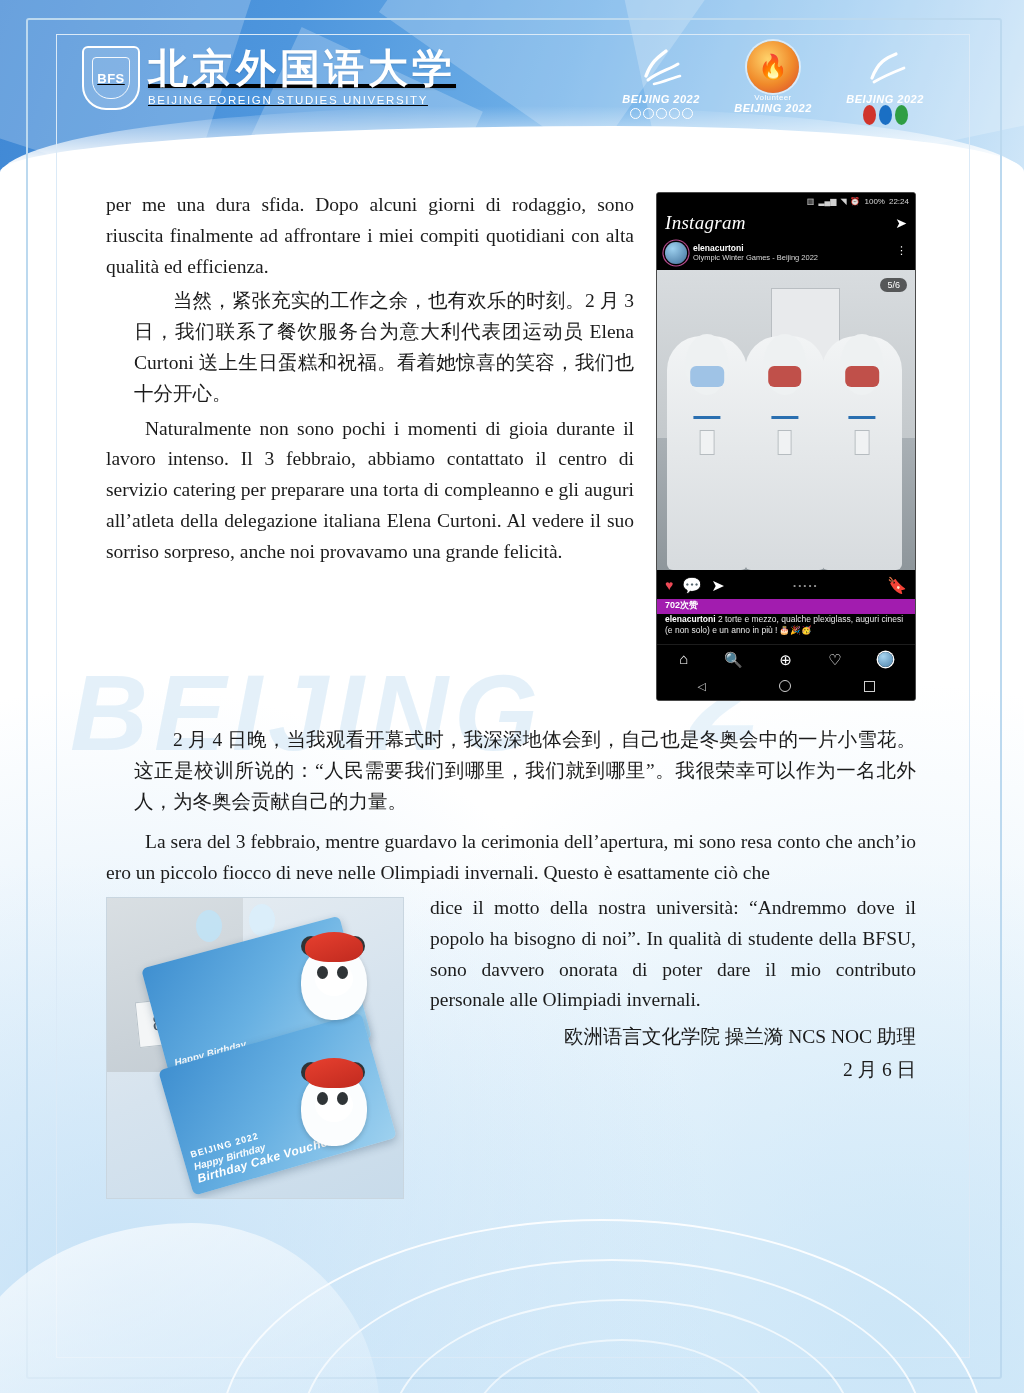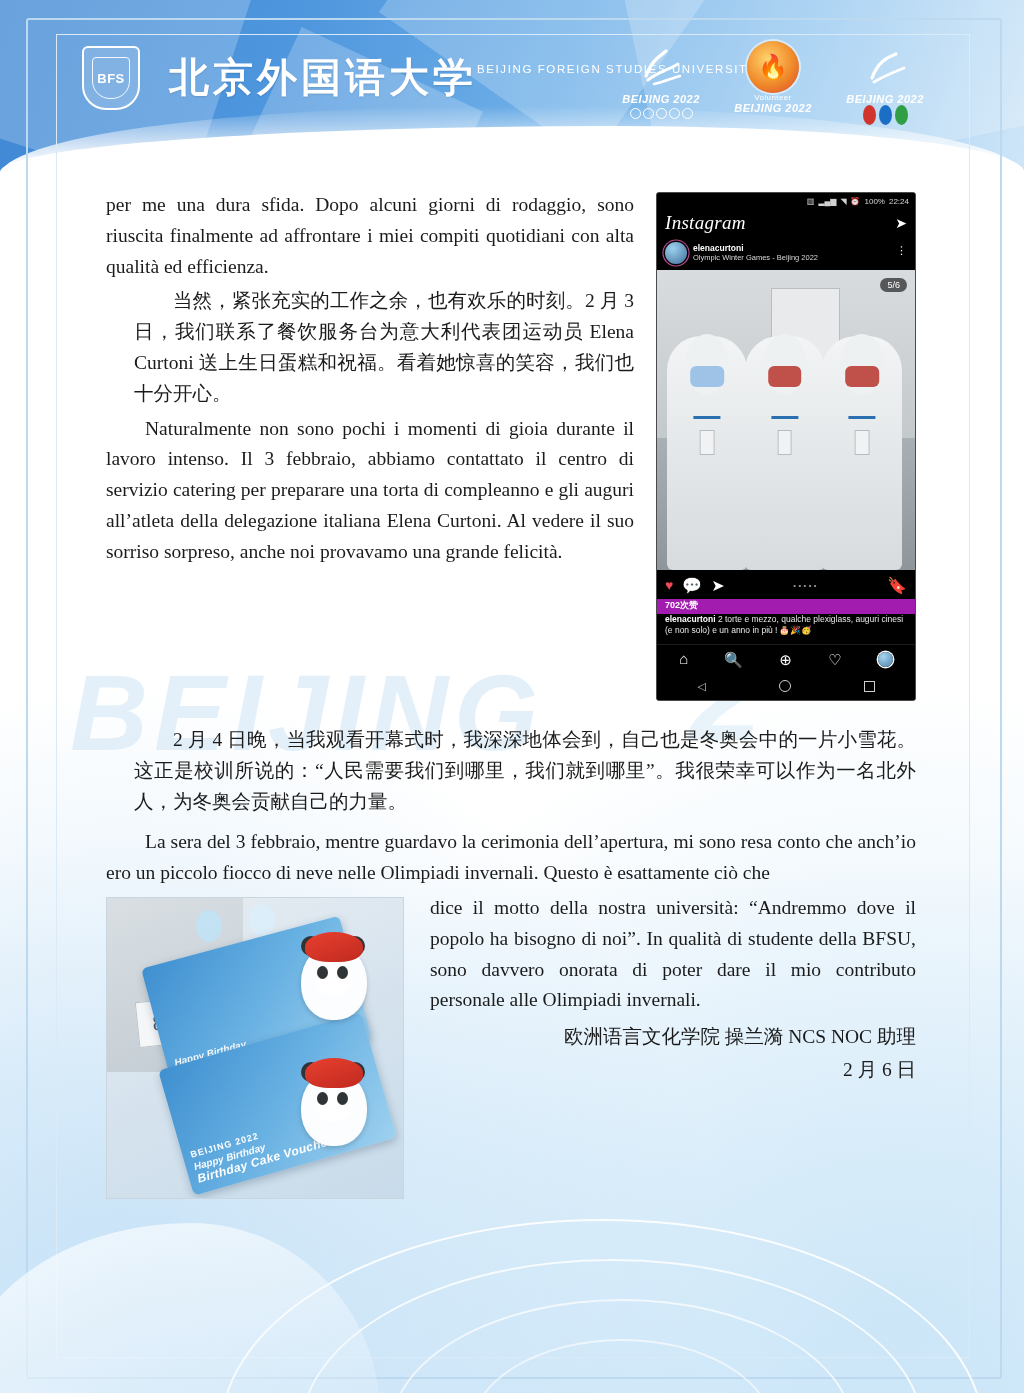--- a/index.html
+++ b/index.html
@@ -67,32 +67,32 @@
   .bd1{width:760px;height:420px;left:220px;bottom:-250px;border-color:rgba(255,255,255,.9);}
   .bd2{width:620px;height:340px;left:300px;bottom:-210px;border-color:rgba(255,255,255,.8);}
   .bd3{width:460px;height:260px;left:390px;bottom:-170px;border-color:rgba(255,255,255,.7);}
   .bd4{width:300px;height:180px;left:470px;bottom:-130px;border-color:rgba(255,255,255,.6);}
   .hillside{
     position:absolute;left:-40px;bottom:-70px;width:420px;height:240px;
     background:linear-gradient(160deg,rgba(255,255,255,.75),rgba(214,235,250,.2));
     border-radius:55% 45% 0 0 / 70% 80% 0 0;
   }
   
-  .logo-row{position:absolute;left:82px;top:46px;display:flex;align-items:center;gap:29px;}
+  .logo-row{position:absolute;left:82px;top:46px;display:flex;align-items:center;gap:8px;text-decoration:underline;}
   .crest{
     width:54px;height:60px;border:2px solid #ffffff;border-radius:6px 6px 24px 24px;
     display:flex;align-items:center;justify-content:center;
     background:rgba(255,255,255,.14);
   }
   .crest .crest-inner{
     width:36px;height:40px;border:1px solid rgba(255,255,255,.9);border-radius:4px 4px 18px 18px;
     color:#ffffff;font-family:"Liberation Sans", sans-serif;font-weight:700;font-size:13px;
     display:flex;align-items:center;justify-content:center;letter-spacing:.5px;
   }
-  .uni-names{display:flex;flex-direction:row;line-height:1;justify-content:flex-end;}
+  .uni-names{display:flex;flex-direction:column;line-height:1;justify-content:flex-end;}
   .uni-cn{
     font-family:"Liberation Serif", serif;font-weight:700;font-size:40px;color:#ffffff;
     letter-spacing:4px;text-shadow:0 1px 2px rgba(0,0,0,.12);
   }
   .uni-en{
     font-family:"Liberation Sans", sans-serif;font-size:11.5px;color:#ffffff;
     letter-spacing:1.6px;margin-top:6px;
   }
   
   .emblems{position:absolute;right:96px;top:44px;display:flex;align-items:flex-start;gap:26px;}

